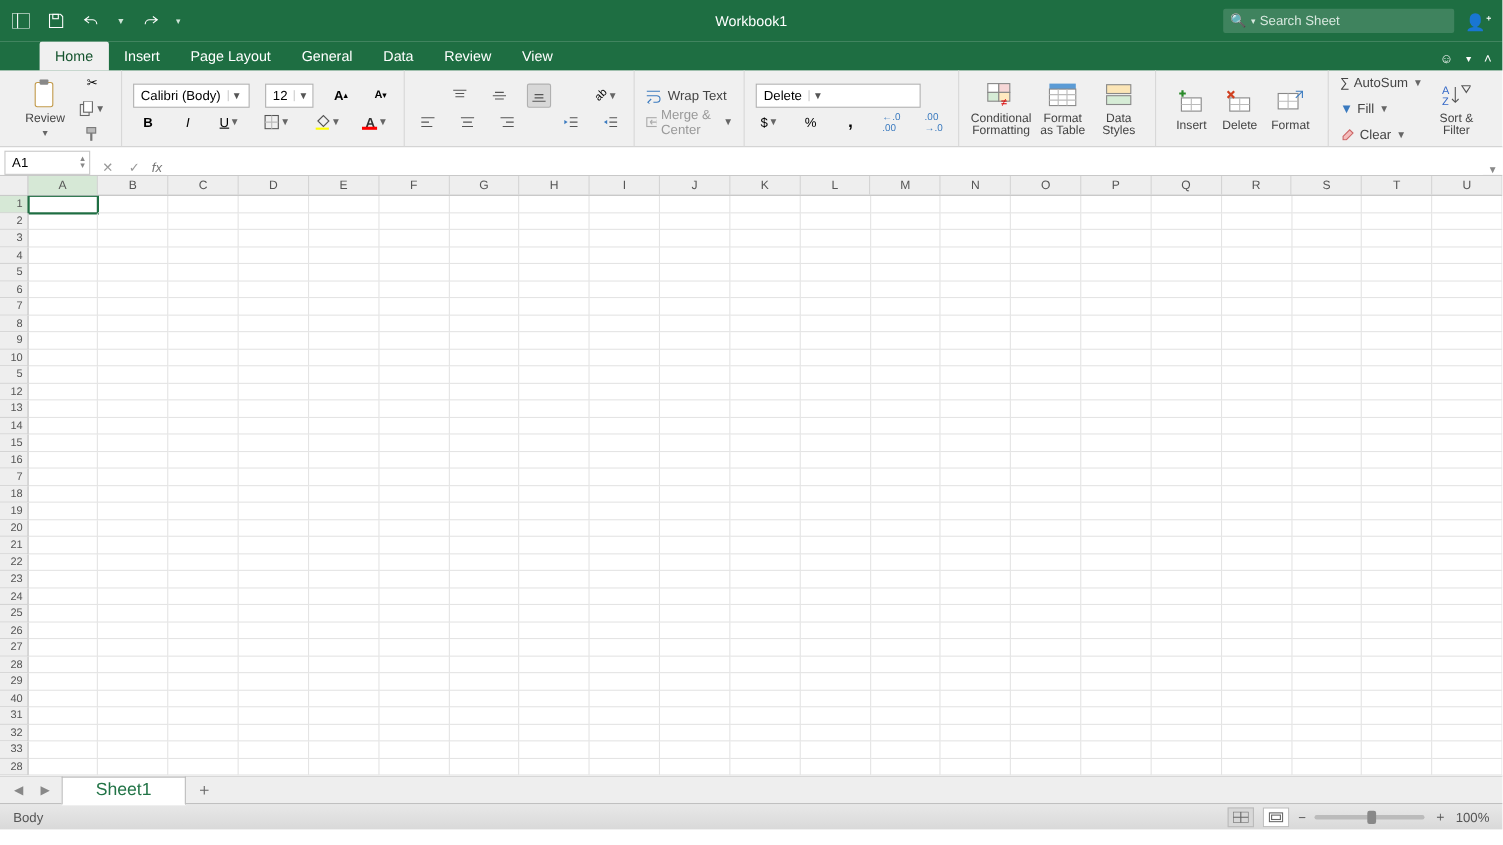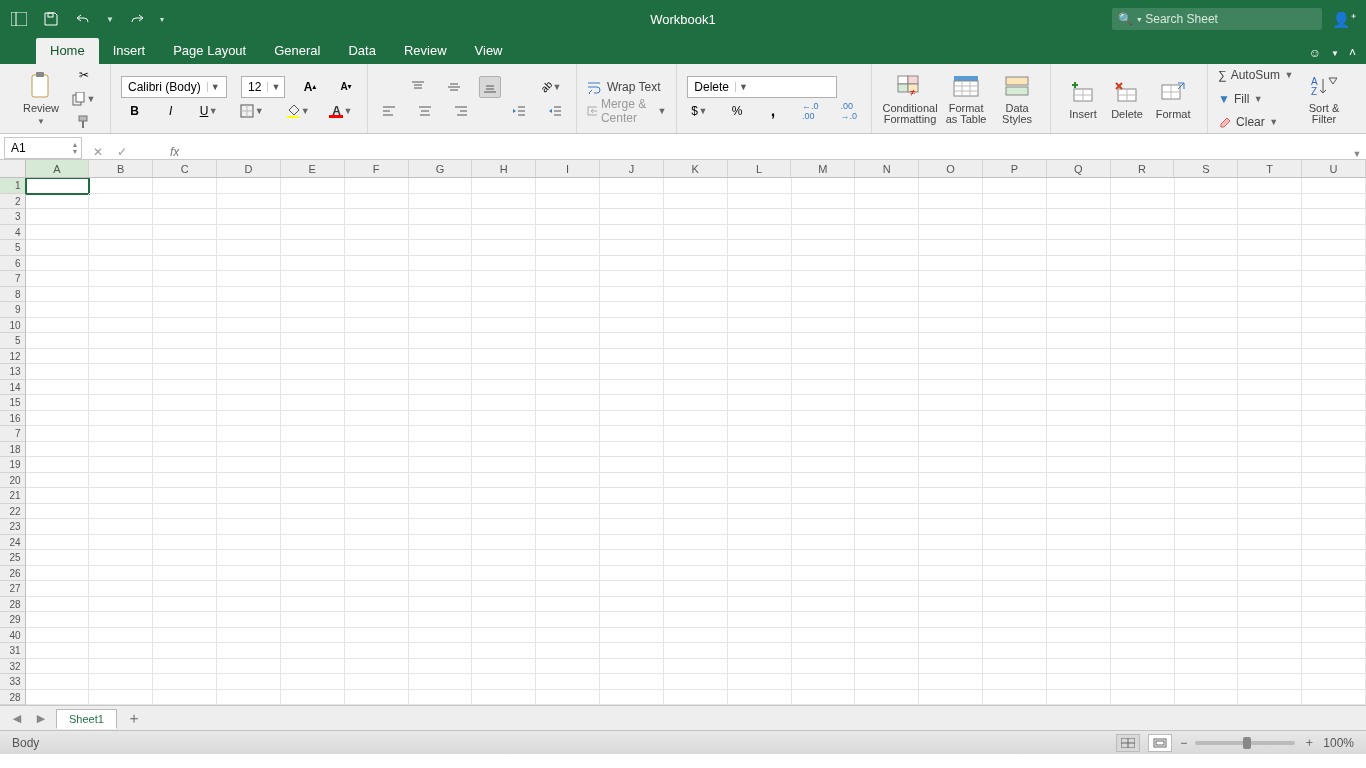--- a/index.html
+++ b/index.html
@@ -35,41 +35,41 @@
 .combo { display: flex; align-items: center; height: 22px; background: #fff; border: 1px solid #b0b0b0; font-size: 12px; }
 .combo .val { padding: 0 6px; white-space: nowrap; }
 .combo .arr { border-left: 1px solid #ccc; width: 16px; text-align: center; font-size: 9px; color: #555; }
 .smallrow { display:flex; align-items:center; height:22px; font-size:12px; color:#444; gap:4px; }
 
 
 .fbar { height: 26px; background: #fff; border-bottom: 1px solid #c8c8c8; display: flex; align-items: flex-end; }
 .namebox { width: 78px; height: 22px; border: 1px solid #c8c8c8; margin: 0 4px; display: flex; align-items: center; padding-left: 6px; background:#fff; }
 .namebox .spin { margin-left:auto; width:12px; display:flex; flex-direction:column; font-size:7px; color:#888; line-height:7px; text-align:center; }
 .fbar .fbtn { width:24px; text-align:center; color:#999; cursor:pointer; }
-.fbar .fx { font-style: italic; color:#777; padding:0 4px;margin-left:32px; }
+.fbar .fx { font-style: italic; color:#777; padding:0 4px; }
 .fbar .finput { flex:1; height:22px; border:none; outline:none; padding:0 4px; }
 .fbar .exp { width:18px; text-align:center; color:#888; font-size:9px; }
 
 
 .gridwrap { position: relative; height: 545px; overflow: hidden; background:#fff; }
 .colhdr { display:flex; height:18px; background:#eee; border-bottom:1px solid #bfbfbf; }
 .corner { width:26px; background:#eee; border-right:1px solid #bfbfbf; }
 .ch { width:65px; border-right:1px solid #d4d4d4; text-align:center; font-size:11px; color:#555; line-height:18px; }
 .ch.sel { background:#d6e8d6; }
 .rows { height: calc(100% - 18px); overflow:hidden; }
 .row { display:flex; height:15.5px; }
 .rh { width:26px; background:#eee; border-right:1px solid #bfbfbf; border-bottom:1px solid #d4d4d4; text-align:right; padding-right:4px; font-size:10px; color:#555; line-height:15px; }
 .rh.sel { background:#d6e8d6; }
 .cell { width:65px; border-right:1px solid #e4e4e4; border-bottom:1px solid #e4e4e4; }
 .cell.sel { outline:2px solid #1e6e42; outline-offset:-1px; background:#fff; }
 
 
 .sheetbar { height: 25px; background:#eee; border-top:1px solid #c8c8c8; display:flex; align-items:center; padding:0 8px; gap:6px; }
 .sheetbar .nav { width:18px; text-align:center; color:#888; cursor:pointer; font-size:11px; }
-.sheetbar .sheet { background:#fff; border:1px solid #bbb; border-bottom-color:#fff; padding:3px 12px; font-size:11px; color:#217346; margin-bottom:-1px; }
+.sheetbar .sheet { background:#fff; border:1px solid #bbb; border-bottom-color:#fff; padding:3px 30px; font-size:16px; color:#217346; margin-bottom:-1px; }
 .sheetbar .add { width:22px; text-align:center; color:#666; font-size:15px; cursor:pointer; }
 
 
 .status { height: 24px; background:linear-gradient(#e8e8e8,#d9d9d9); border-top:1px solid #c0c0c0; display:flex; align-items:center; padding:0 12px; font-size:12px; color:#555; }
 .status .right { margin-left:auto; display:flex; align-items:center; gap:8px; }
 .viewbtn { width:24px; height:18px; border:1px solid #bbb; background:#fff; display:inline-flex; align-items:center; justify-content:center; }
 .viewbtn.active { background:#d8d8d8; }
 .zoomslider { width:100px; height:4px; background:#bbb; position:relative; border-radius:2px; }
 .zoomslider .thumb { position:absolute; left:48%; top:-4px; width:8px; height:12px; background:#888; border-radius:2px; }
 

